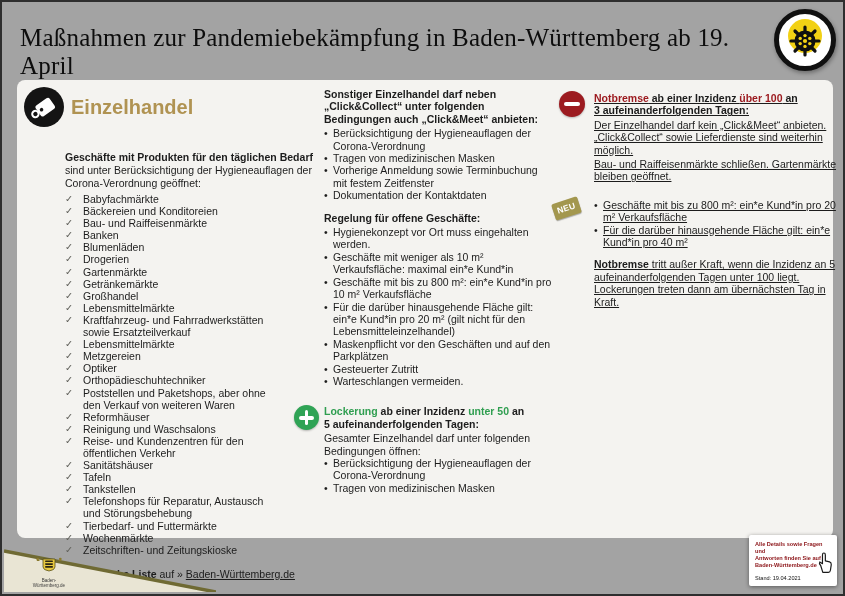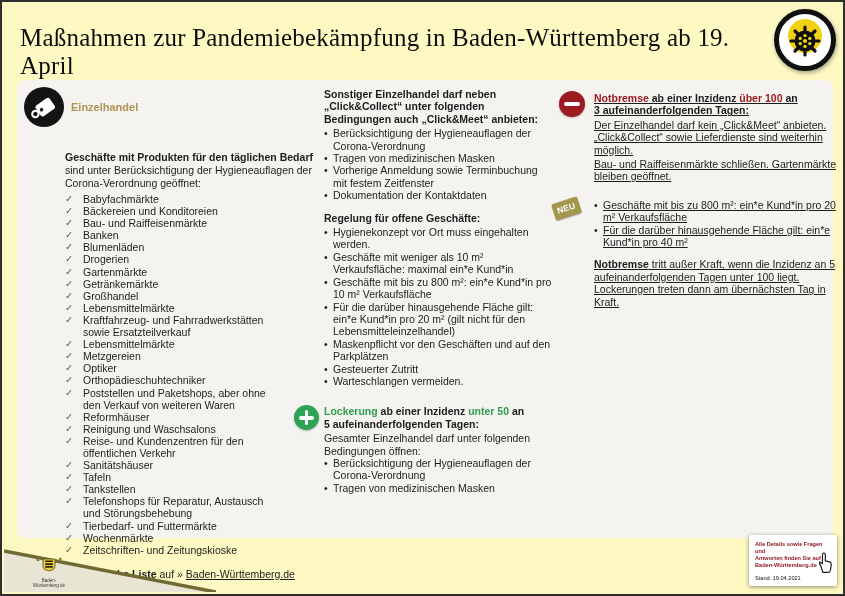--- a/index.html
+++ b/index.html
@@ -1,19 +1,19 @@
 <!DOCTYPE html>
 <html lang="de"><head>
 <meta charset="utf-8">
 <style>
   * { margin:0; padding:0; box-sizing:border-box; }
   html,body { background:#888; }
   .page {
     position:relative; width:845px; height:596px;
-    background:#fef9c3; border:2px solid #2e2e2e; overflow:hidden;
+    background:#a3a3a3; border:2px solid #2e2e2e; overflow:hidden;
     font-family:"Liberation Sans", sans-serif; color:#1c1c1c;
   }
   
   .title {
     position:absolute; left:18px; top:22px; width:740px;
     font-family:"Liberation Serif", serif; font-weight:normal;
     font-size:25px; color:#0d0d0d; letter-spacing:0.2px;
   }
   .virus-logo { position:absolute; top:7px; right:7px; width:62px; height:62px;
     filter:drop-shadow(1px 2px 2px rgba(0,0,0,.35)); }
@@ -22,21 +22,21 @@
     position:absolute; left:15px; top:78px; width:816px; height:458px;
     background:#f4f3f0; border-radius:8px;
   }
   .col { position:absolute; font-size:10.5px; line-height:12.4px; }
   .col1 { left:7px; top:7px; width:298px; }
   .col2 { left:307px; top:8px; width:228px; }
   .col3 { left:577px; top:12px; width:252px;text-decoration:underline; }
 
   .col1-head { display:flex; align-items:center; gap:7px; }
   .tag-icon { width:40px; height:40px; flex:0 0 40px; }
-  .gold-h { font-size:11px; font-weight:bold; color:#b09352; }
+  .gold-h { font-size:20px; font-weight:bold; color:#b09352; }
   .col1-body { margin-left:41px; margin-top:24px; width:255px; }
   .intro { line-height:13px; }
   .intro .b1 { display:block; white-space:nowrap; font-weight:bold; }
 
   ul { list-style:none; }
   .checklist { margin-top:3px; width:220px; }
   .checklist li { display:flex; line-height:12.1px; }
   .chk { flex:0 0 18px; color:#62625c; font-family:"DejaVu Sans", sans-serif; font-size:9.5px; }
   .checklist .lbl { width:200px; }
   .list-footer { margin-top:12px; }

